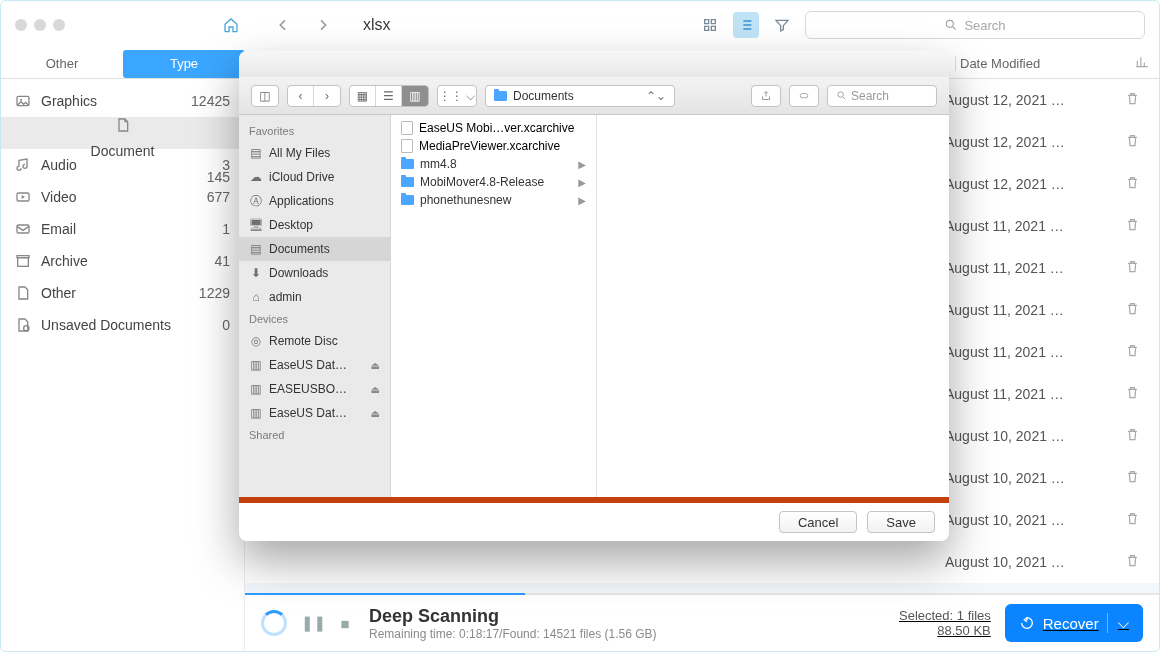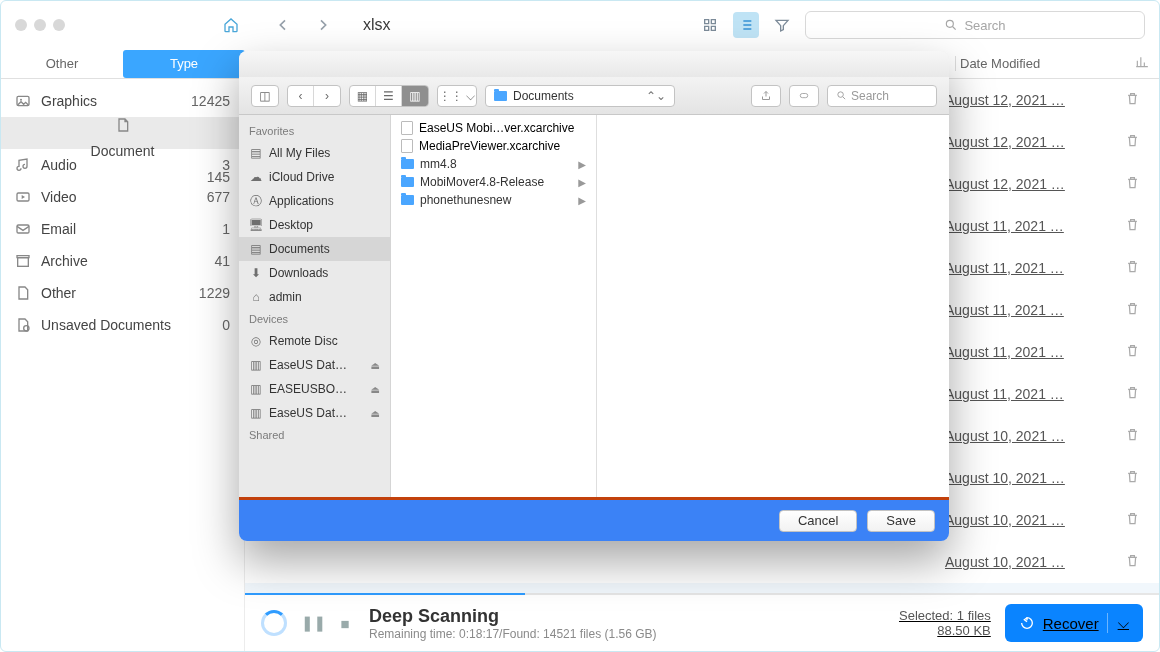--- a/index.html
+++ b/index.html
@@ -37,35 +37,35 @@
 .sidebar { width: 244px; border-right: 1px solid #ececec; padding-top: 6px; }
 .cat { height: 32px; display: flex; align-items: center; padding: 0 14px; font-size: 14px; color: #444; cursor: pointer; gap: 10px; }
 .cat.selected { background: #eaeaea; flex-direction: column; }
 .cat .count { margin-left: auto; color: #666; font-size: 14px; }
 .cat-icon { width: 16px; height: 16px; color: #888; display:flex; align-items:center; justify-content:center; }
 
 .filelist { flex: 1; display: flex; flex-direction: column; }
 .rows { flex: 1; overflow: auto; }
 .row { height: 42px; display: flex; align-items: center; padding: 0 10px; font-size: 14px; color: #444; }
 .row.sel { background: #f1f7fc; }
-.row .dm { width: 170px; color: #555; font-size: 14px; text-decoration: underline; }
+.row .dm { width: 170px; color: #555; font-size: 14px; }
 .row .del { width: 34px; text-align: center; color: #aaa; cursor: pointer; }
 .fname { flex: 1; }
 
 
 .bottombar { height: 58px; border-top: 2px solid #e6e6e6; display: flex; align-items: center; padding: 0 16px; gap: 14px; position: relative; }
 .bottombar:before { content:''; position:absolute; top:-2px; left:0; width:280px; height:2px; background:#2f9cff; }
 .spinner { width: 26px; height: 26px; border: 3px solid #bfe0ff; border-top-color: #2f9cff; border-radius: 50%; }
 .pb { color:#9aa; cursor:pointer; width:20px; text-align:center; font-size:15px; }
 .scan-info { display:flex; flex-direction:column; }
 .scan-title { font-weight:600; font-size:18px; color:#333; }
 .scan-sub { font-size:12px; color:#8a8a8a; }
 .bottom-right { margin-left:auto; display:flex; align-items:center; gap:14px;text-decoration:underline; }
 .sel-info { text-align:right; font-size:13px; color:#555; }
-.recover-btn { background:#0a84ff; color:#000000; height:38px; border-radius:6px; display:flex; align-items:center; padding:0 14px; gap:8px; font-size:15px; cursor:pointer; }
+.recover-btn { background:#0a84ff; color:#ffffff; height:38px; border-radius:6px; display:flex; align-items:center; padding:0 14px; gap:8px; font-size:15px; cursor:pointer; }
 .recover-caret { border-left:1px solid rgba(255,255,255,0.4); padding-left:10px; height:20px; display:flex; align-items:center; }
 
 
 .modal { position:absolute; left:239px; top:51px; width:710px; height:490px; background:#ececec; border-radius:8px; box-shadow:0 20px 45px rgba(0,0,0,0.35); overflow:hidden; display:flex; flex-direction:column; }
 .modal-top { height:26px; background:linear-gradient(#f7f7f7,#e8e8e8); }
 .modal-toolbar { height:38px; display:flex; align-items:center; padding:0 12px; gap:8px; background:linear-gradient(#f3f3f3,#e4e4e4); border-bottom:1px solid #c8c8c8; }
 .seg { display:flex; border:1px solid #c3c3c3; border-radius:4px; overflow:hidden; height:22px; background:#fff; }
 .seg>div { width:26px; display:flex; align-items:center; justify-content:center; color:#6a6a6a; font-size:12px; border-right:1px solid #d8d8d8; cursor:pointer; }
 .seg>div:last-child{border-right:none;}
 .seg>div.on{background:#8f8f8f;color:#fff;}
@@ -85,21 +85,21 @@
 .eject { margin-left:auto; color:#888; font-size:10px;}
 
 .col1 { width:206px; border-right:1px solid #dedede; padding:4px 0; }
 .li { height:18px; display:flex; align-items:center; padding:0 10px; gap:6px; font-size:12px; color:#333; cursor:pointer;}
 .li .arr { margin-left:auto; color:#999; font-size:10px;}
 .li.dim{ color:#000000;}
 .file-ic-sm{width:12px;height:14px;border:1px solid #bbb;border-radius:1px;}
 
 .col2 { flex:1; }
 
-.modal-footer { height:44px; background:#3b82f6; border-top:3px solid #c2410c; display:flex; align-items:center; justify-content:flex-end; gap:10px; padding:0 14px;}
+.modal-footer { height:44px; background:#ffffff; border-top:6px solid #c2410c; display:flex; align-items:center; justify-content:flex-end; gap:10px; padding:0 14px;}
 .btn { height:22px; padding:0 18px; border:1px solid #c3c3c3; border-radius:4px; background:linear-gradient(#fff,#f2f2f2); font-size:13px; color:#333; cursor:pointer; display:flex; align-items:center;}
 
 svg{width:16px;height:16px;}
 </style>
 </head>
 <body>
 
 <div class="app">
 
   <div class="topbar">

